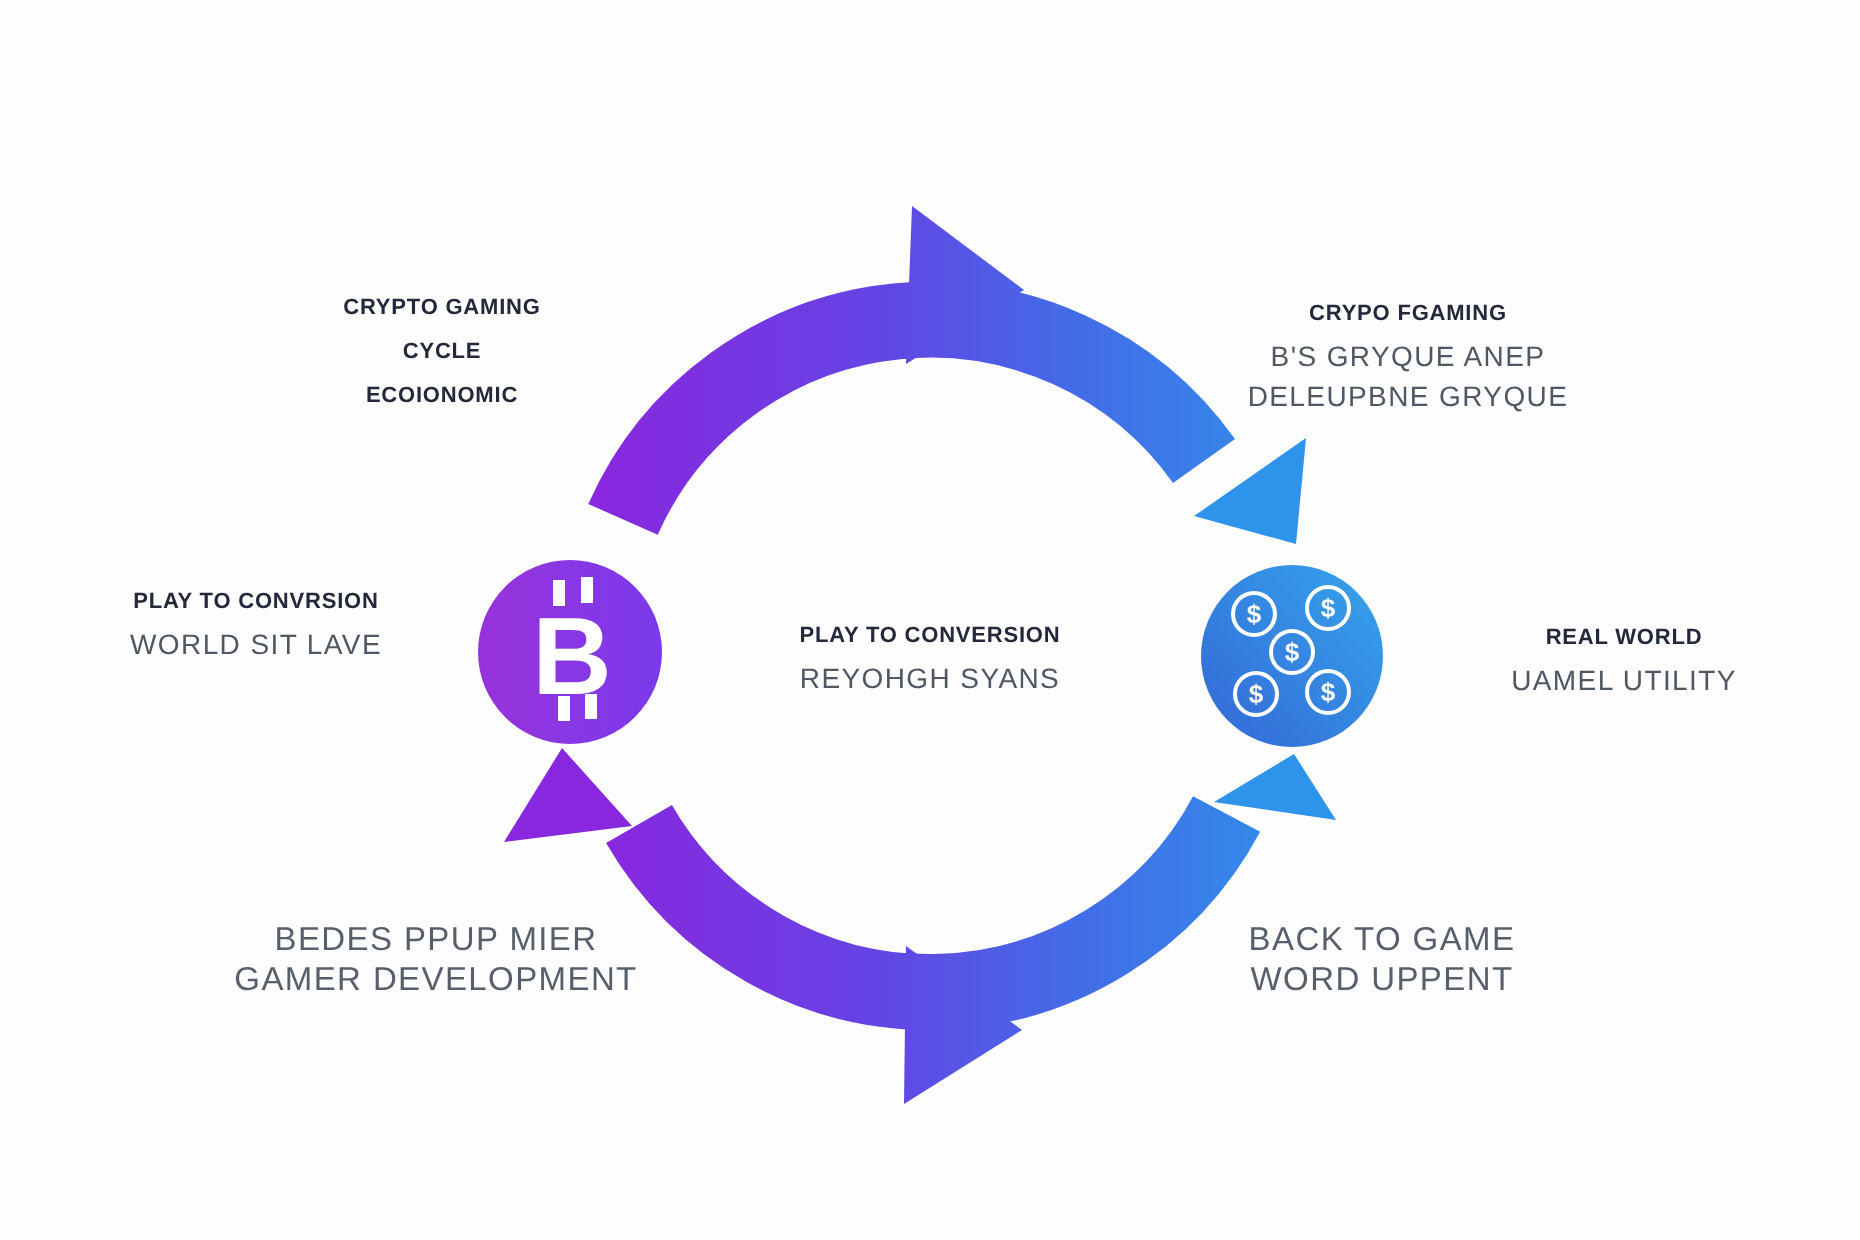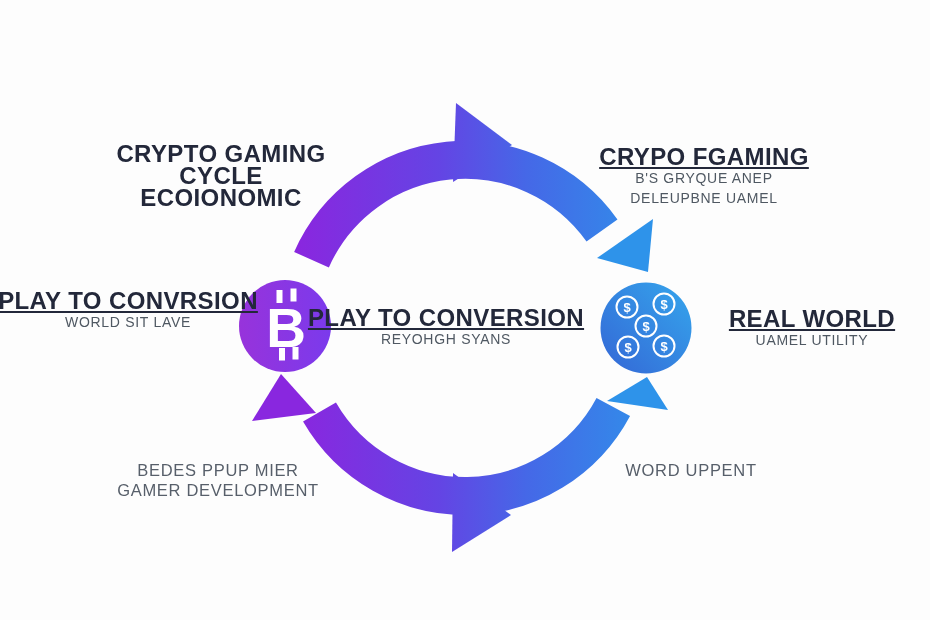--- a/index.html
+++ b/index.html
@@ -2,27 +2,27 @@
 <html><head>
 <meta charset="utf-8">
 <style>
   html,body{margin:0;padding:0;background:#ffffff;}
   .stage{
     position:relative;width:930px;height:620px;background:#fdfdfd;
     font-family:"Liberation Sans",sans-serif;overflow:hidden;
   }
   .diagram-svg{position:absolute;left:0;top:0;}
   .label{position:absolute;text-align:center;transform:translateX(-50%);white-space:nowrap;}
-  .t-bold{font-weight:700;color:#23283a;font-size:24px;line-height:22px;letter-spacing:0.4px;}
+  .t-bold{font-weight:700;color:#23283a;font-size:11px;line-height:22px;letter-spacing:0.4px;}
   .t-bold .ln{display:block;}
   .t-sub{font-weight:400;color:#4f5862;font-size:14px;line-height:19.5px;letter-spacing:0.7px;}
   .t-sub .ln{display:block;}
   .t-sub2{font-weight:400;color:#575f6a;font-size:16.5px;line-height:19.5px;letter-spacing:0.7px;}
   .t-sub2 .ln{display:block;}
-  .mb2{margin-bottom:2px;text-decoration:underline;}
+  .mb2{margin-bottom:2px;}
 </style>
 </head>
 <body>
 
 <div class="stage">
 
   <svg class="diagram-svg" width="930" height="620" viewBox="0 0 930 620">
     <defs>
       <linearGradient id="gradArc" gradientUnits="userSpaceOnUse" x1="300" y1="328" x2="665" y2="328">
         <stop offset="0" stop-color="#8927DF"></stop>
@@ -81,47 +81,48 @@
   <div class="label t-bold" style="left:221px;top:143px;">
     <span class="ln">CRYPTO GAMING</span>
     <span class="ln">CYCLE</span>
     <span class="ln">ECOIONOMIC</span>
   </div>
 
   <div class="label" style="left:704px;top:147px;">
     <div class="t-bold mb2" style="line-height:20px;">CRYPO FGAMING</div>
     <div class="t-sub">
       <span class="ln">B'S GRYQUE ANEP</span>
-      <span class="ln">DELEUPBNE UAMEL</span>
+      <span class="ln">DELEUPBNE GRYQUE</span>
     </div>
   </div>
 
   <div class="label" style="left:128px;top:291px;">
     <div class="t-bold mb2" style="line-height:20px;">PLAY TO CONVRSION</div>
     <div class="t-sub">
       <span class="ln">WORLD SIT LAVE</span>
     </div>
   </div>
 
-  <div class="label" style="left:446px;top:308px;">
+  <div class="label" style="left:465px;top:308px;">
     <div class="t-bold mb2" style="line-height:20px;">PLAY TO CONVERSION</div>
     <div class="t-sub">
       <span class="ln">REYOHGH SYANS</span>
     </div>
   </div>
 
   <div class="label" style="left:812px;top:309px;">
     <div class="t-bold mb2" style="line-height:20px;">REAL WORLD</div>
     <div class="t-sub">
       <span class="ln">UAMEL UTILITY</span>
     </div>
   </div>
 
   <div class="label t-sub2" style="left:218px;top:461px;">
     <span class="ln">BEDES PPUP MIER</span>
     <span class="ln">GAMER DEVELOPMENT</span>
   </div>
 
   <div class="label t-sub2" style="left:691px;top:461px;">
+    <span class="ln">BACK TO GAME</span>
     <span class="ln">WORD UPPENT</span>
   </div>
 
 </div>
 
 </body></html>

